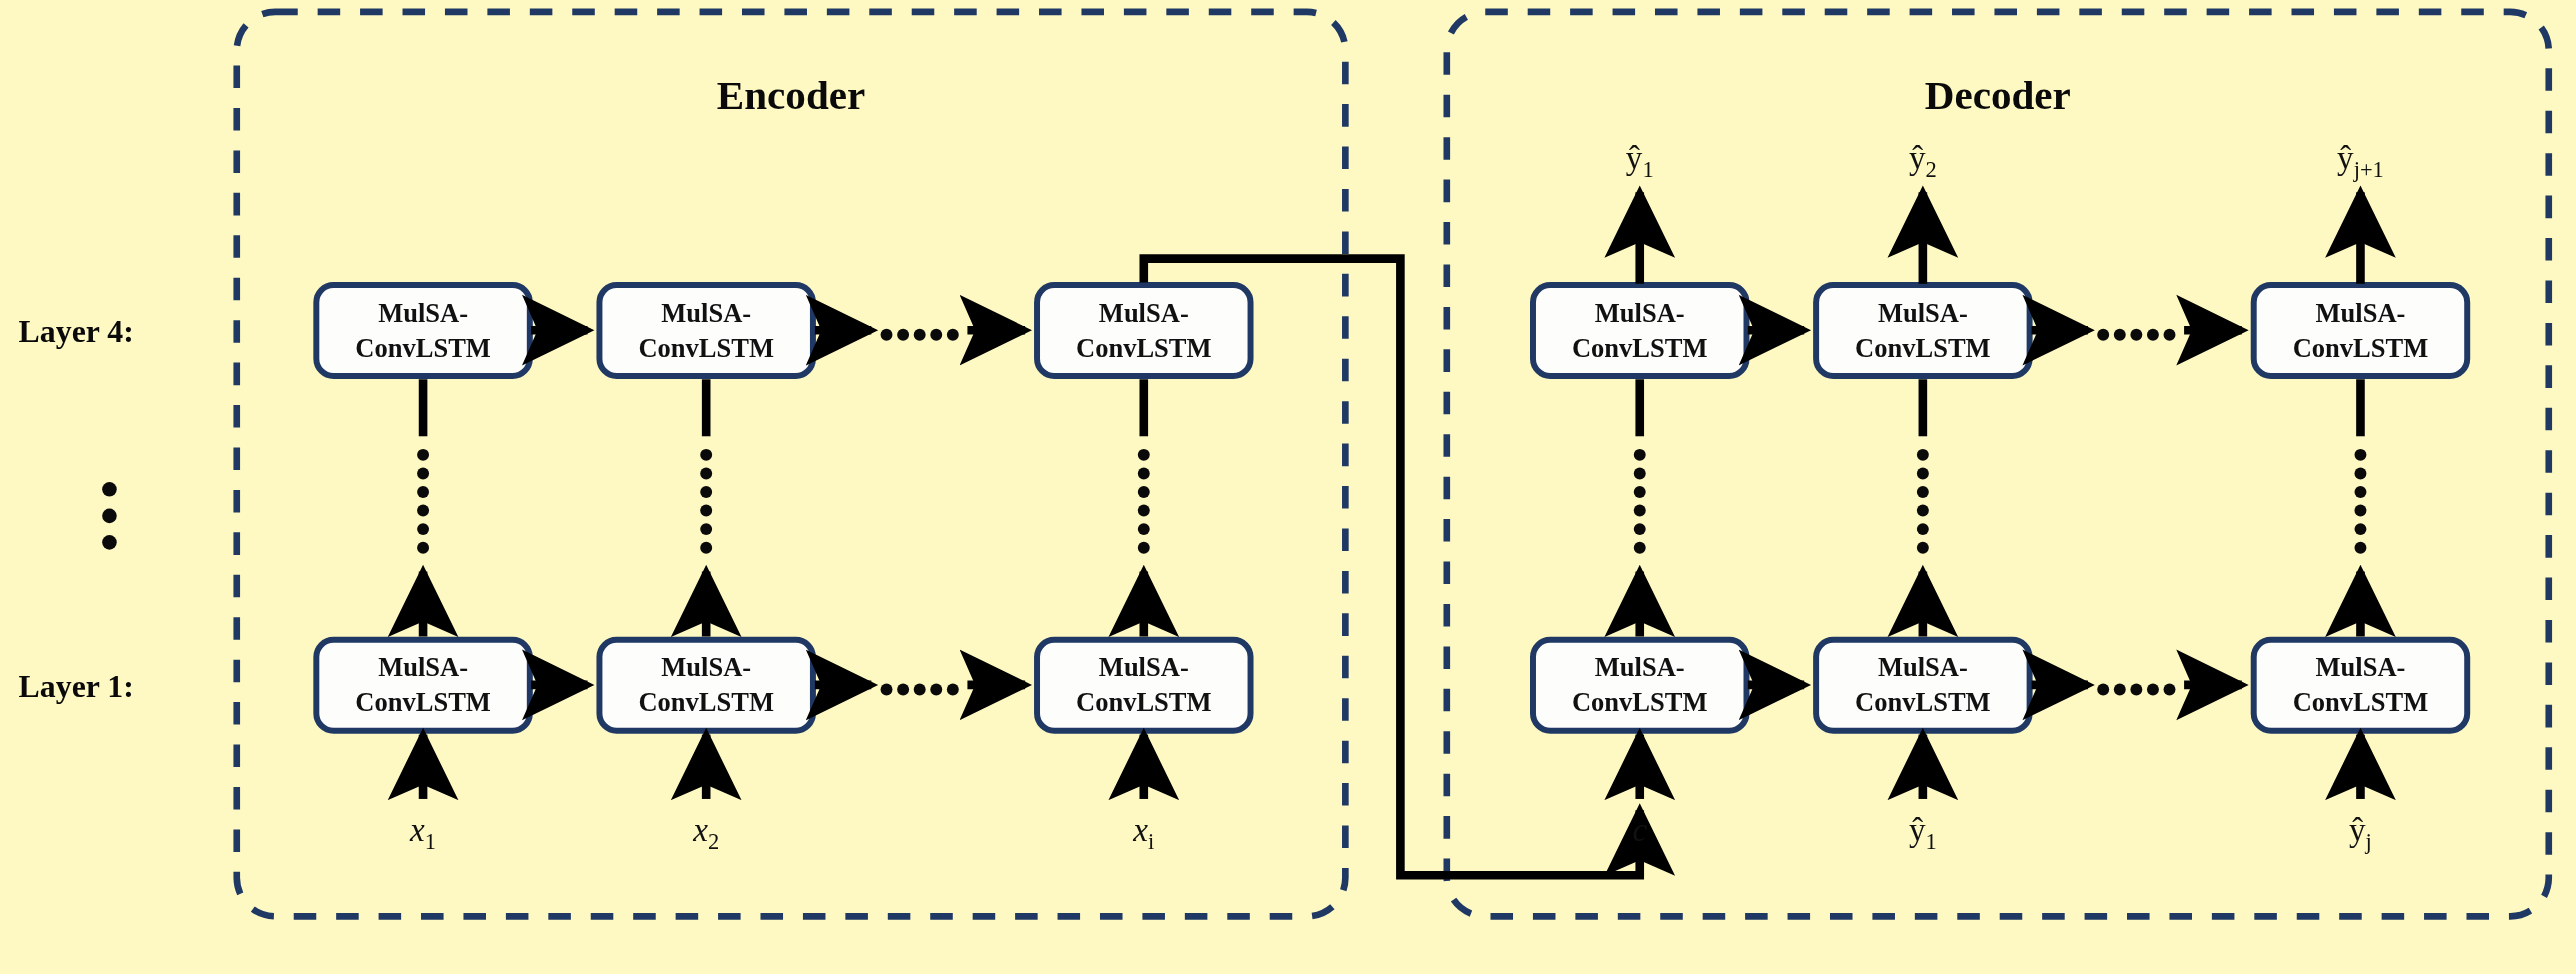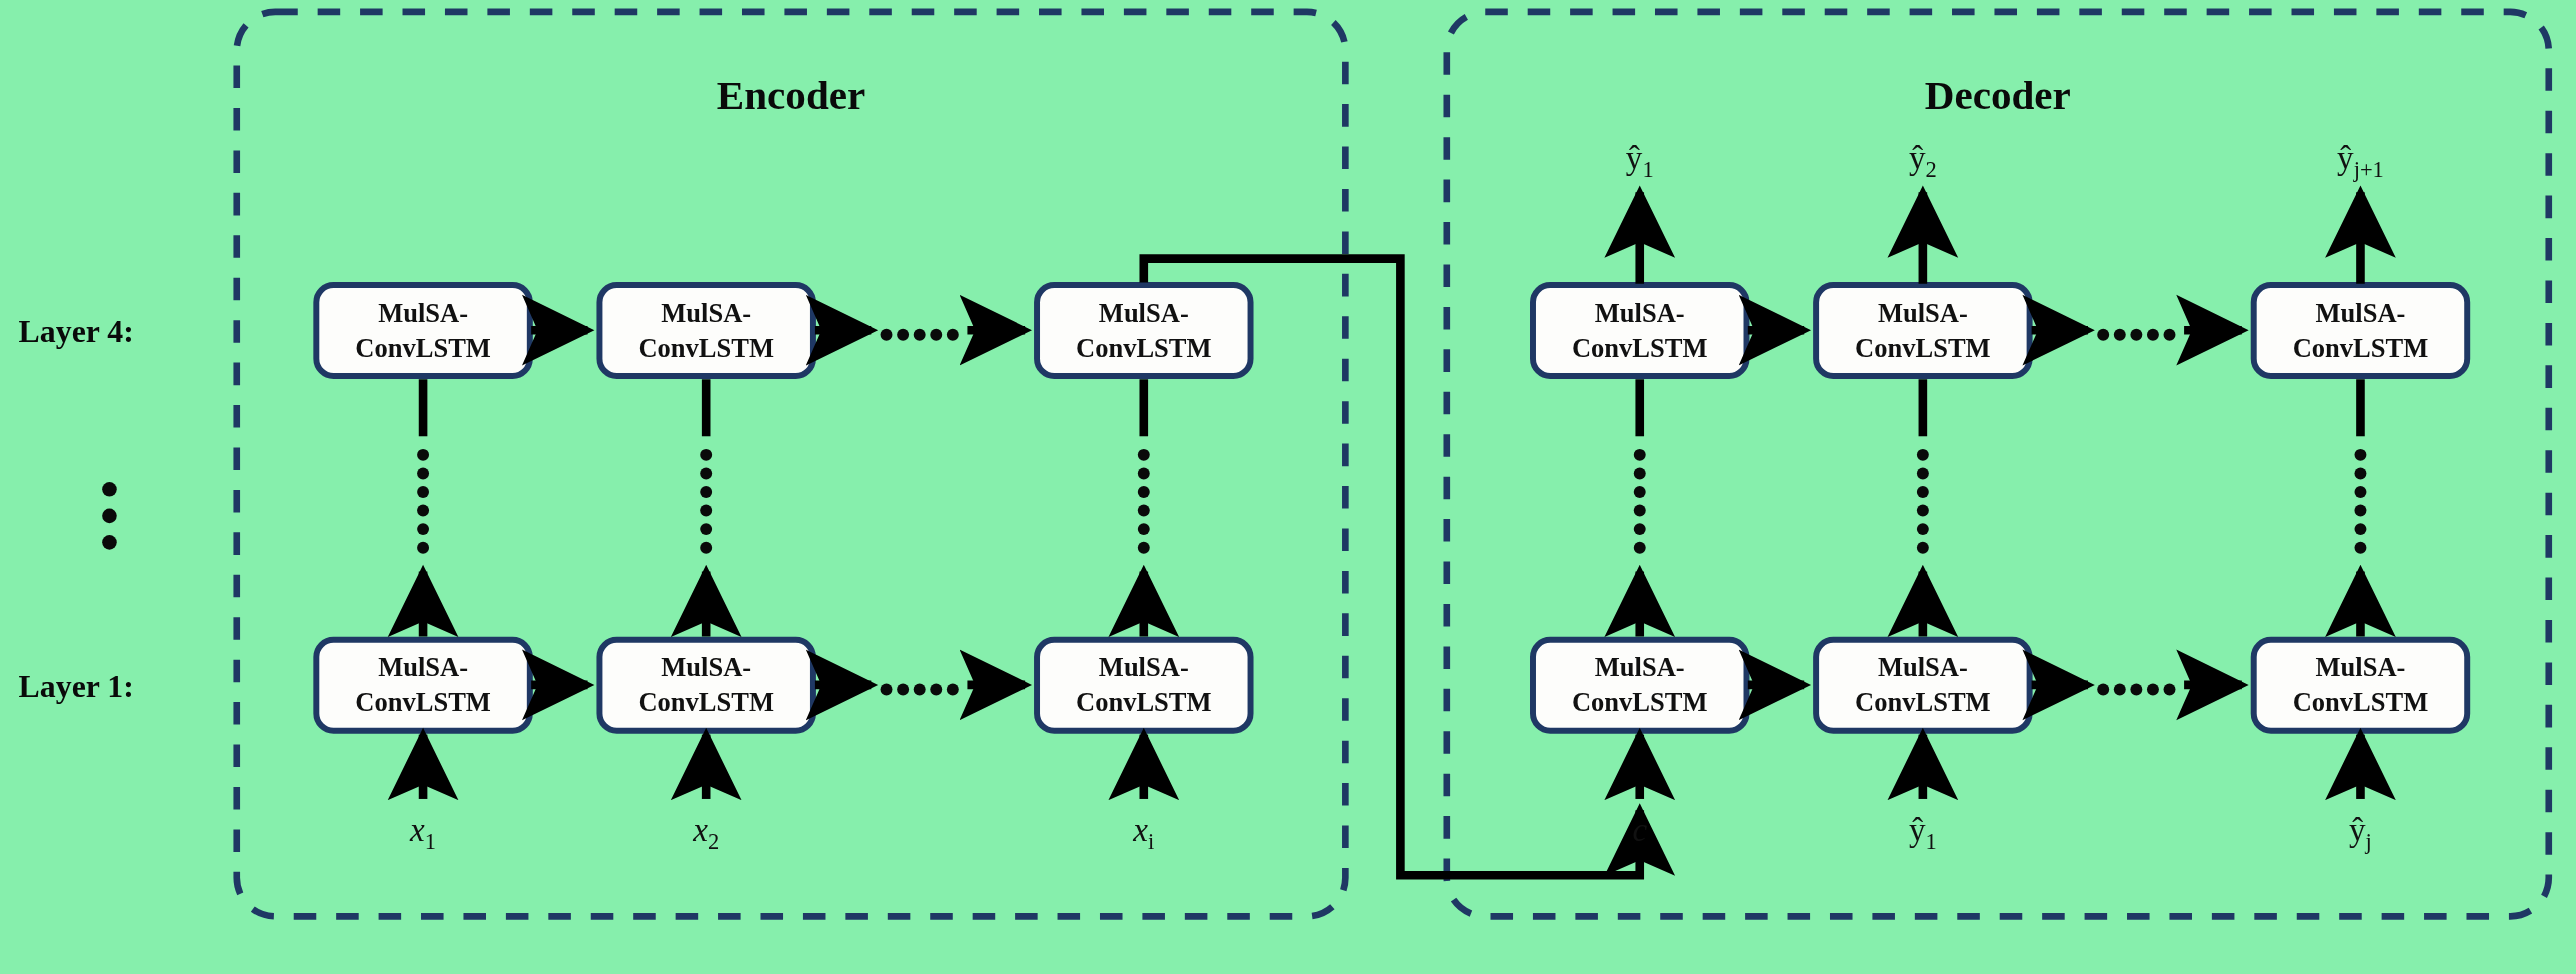--- a/index.html
+++ b/index.html
@@ -1,17 +1,17 @@
 <!DOCTYPE html>
 <html style="font-size:10.6px"><head>
 <meta charset="utf-8">
 <style>
   html,body{margin:0;padding:0;background:#fff;}
   body{width:2576px;height:974px;font-family:"Liberation Serif",serif;overflow:hidden;}
-  #stage{position:relative;width:2576px;height:974px;background:#86efac;}
+  #stage{position:relative;width:2576px;height:974px;background:#fef9c3;}
   svg#diagram{position:absolute;inset:0;width:2576px;height:974px;}
   .cellLabel{font-family:"Liberation Serif",serif;font-weight:700;font-size:40px;fill:#111111;text-anchor:middle;}
   .regionTitle{font-family:"Liberation Serif",serif;font-weight:700;font-size:62px;fill:#0a0a0a;text-anchor:middle;}
   .layerLabel{font-family:"Liberation Serif",serif;font-weight:700;font-size:48px;fill:#0a0a0a;text-anchor:start;}
   .mathLabel{font-family:"Liberation Serif",serif;font-style:italic;font-size:50px;fill:#111111;text-anchor:middle;}
   .mathSub{font-size:34px;font-style:normal;}
   .mathHat{font-family:"Liberation Serif",serif;font-style:normal;font-size:50px;fill:#111111;text-anchor:middle;}
 </style>
 </head>
 <body>

